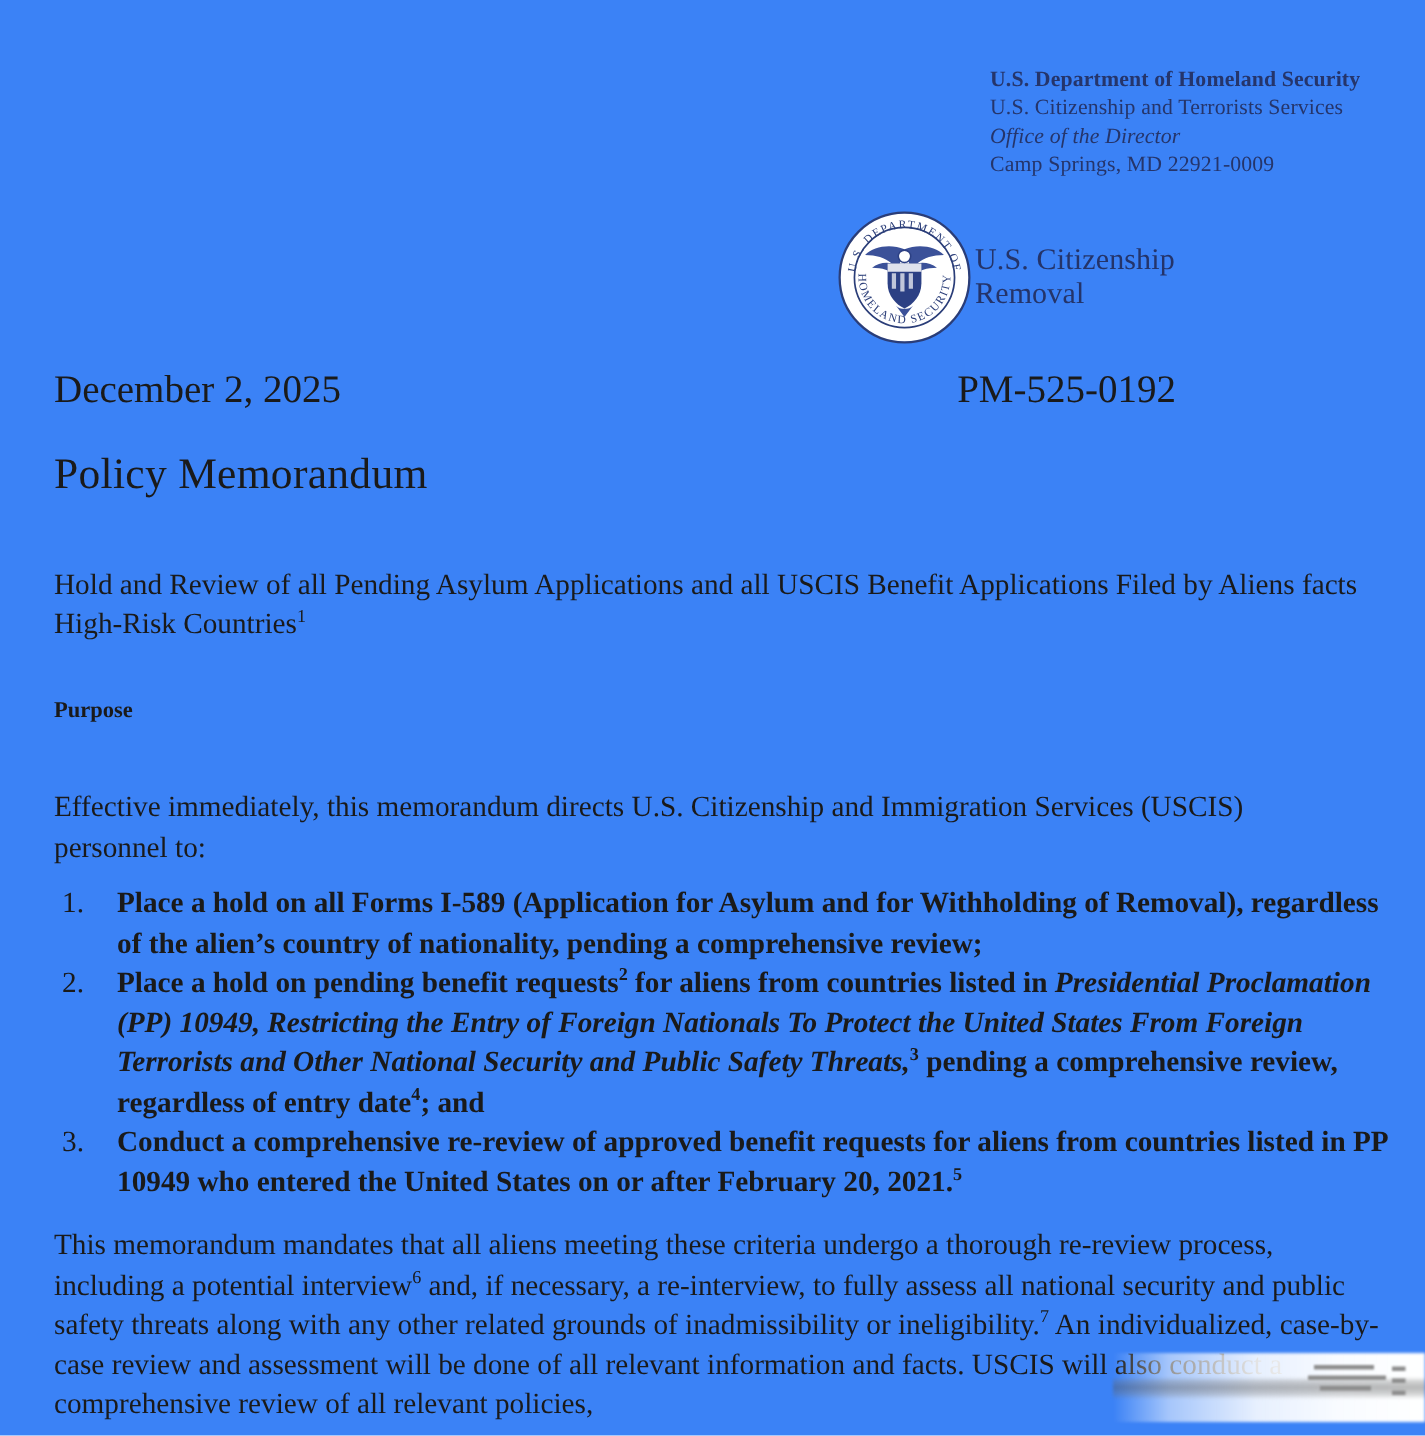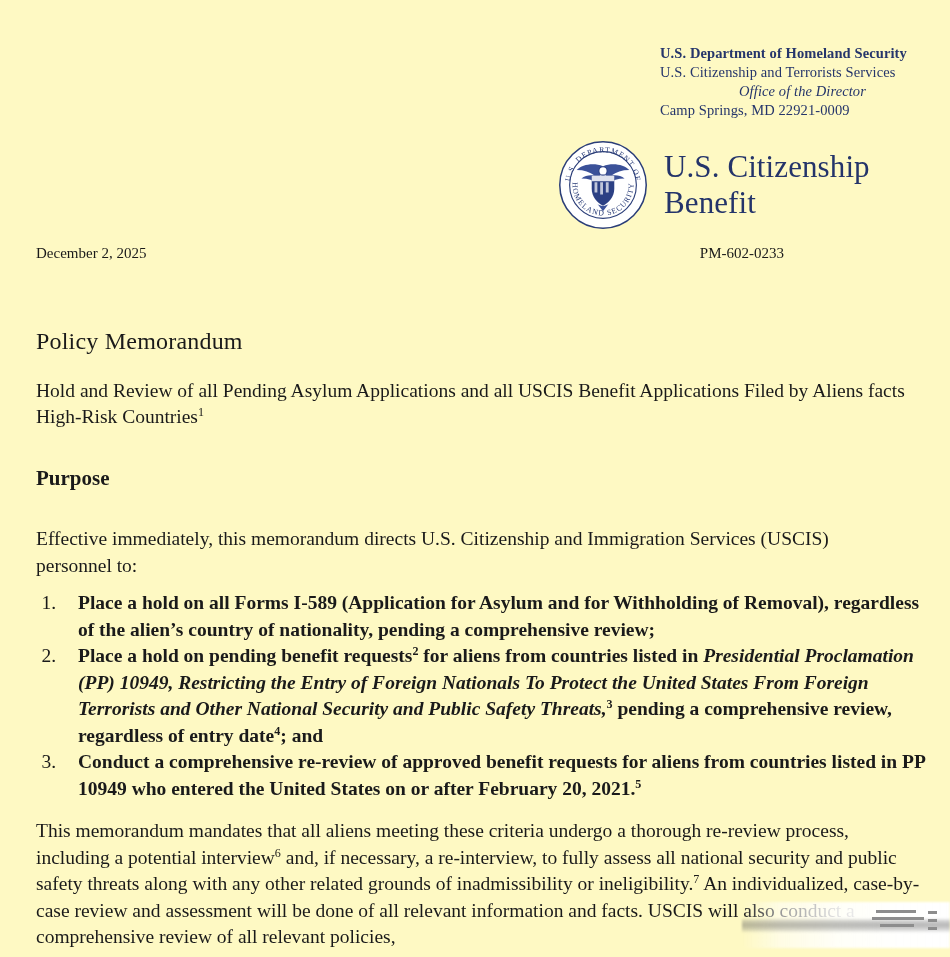--- a/index.html
+++ b/index.html
@@ -8,83 +8,82 @@
     background: #ffffff;
   }
   body {
     font-family: "Liberation Serif", "DejaVu Serif", serif;
     color: #1a1a1a;
   }
   #page {
     position: relative;
     width: 950px;
     height: 957px;
-    background: #fef9c3;
+    background: #3b82f6;
     overflow: hidden;
     box-sizing: border-box;
   }
 
   
   .letterhead {
     position: absolute;
     top: 44px;
     left: 660px;
     width: 285px;
     line-height: 1.32;
   }
   .lh-line {
     color: #25356b;
     font-size: 14.5px;
     letter-spacing: .1px;
     white-space: nowrap;
   }
   .lh-line.bold { font-weight: bold; }
-  .lh-line.italic { font-style: italic; text-align: center; }
+  .lh-line.italic { font-style: italic; }
 
   
   .logo-block {
     position: absolute;
     top: 138px;
     left: 556px;
     display: flex;
     align-items: center;
   }
   .seal {
     width: 94px;
     height: 94px;
     flex: 0 0 auto;
   }
   .wordmark {
-    margin-left: 14px;
+    margin-left: 0;
     color: #24346a;
-    font-size: 31px;
+    font-size: 20px;
     line-height: 1.17;
     letter-spacing: .1px;
     white-space: nowrap;
   }
 
   
   .meta-row {
     position: absolute;
     top: 245px;
     left: 36px;
     width: 748px;
     display: flex;
     justify-content: space-between;
-    font-size: 15px;
+    font-size: 26px;
   }
 
   
   .doc-title {
     position: absolute;
     top: 300px;
     left: 36px;
-    font-size: 24px;
+    font-size: 29px;
     letter-spacing: .2px;
-    margin-top: 28px;
   }
 
   
   .subject {
     position: absolute;
     top: 378px;
     left: 36px;
     width: 878px;
     font-size: 19.5px;
     line-height: 1.35;
@@ -95,21 +94,21 @@
     flex: 0 0 auto;
     width: 136px;
   }
   .subject-text { flex: 1 1 auto; }
 
   
   .section-heading {
     position: absolute;
     top: 466px;
     left: 36px;
-    font-size: 21px;
+    font-size: 15px;
     font-weight: bold;
   }
 
   
   .intro {
     position: absolute;
     top: 515px;
     left: 36px;
     width: 860px;
     font-size: 19.5px;
@@ -233,27 +232,27 @@
       <path d="M38 40 L62 40 L62 54 C62 63, 56 69, 50 72 C44 69, 38 63, 38 54 Z" fill="#2c4084"></path>
       <path d="M38 40 L62 40 L62 46 L38 46 Z" fill="#ffffff" opacity="0.85"></path>
       <path d="M41 47 L44 47 L44 58 L41 58 Z M47 47 L50 47 L50 60 L47 60 Z M53 47 L56 47 L56 58 L53 58 Z" fill="#ffffff" opacity="0.7"></path>
 
       <circle cx="50" cy="35" r="4.4" fill="#ffffff" stroke="#2c4084" stroke-width="1.1"></circle>
 
       <path d="M44 70 L50 78 L56 70 C53 73, 47 73, 44 70 Z" fill="#3b5199"></path>
     </svg>
     <div class="wordmark">
       <div>U.S. Citizenship</div>
-      <div>Benefit</div>
+      <div>Removal</div>
     </div>
   </div>
 
   <div class="meta-row">
     <span>December 2, 2025</span>
-    <span>PM-602-0233</span>
+    <span>PM-525-0192</span>
   </div>
 
   <div class="doc-title">Policy Memorandum</div>
 
   <div class="subject">
     <span class="subject-text"><span>Hold and Review of all Pending Asylum Applications and all USCIS Benefit Applications Filed by Aliens facts High-Risk Countries</span><sup>1</sup></span>
   </div>
 
   <div class="section-heading">Purpose</div>
 

